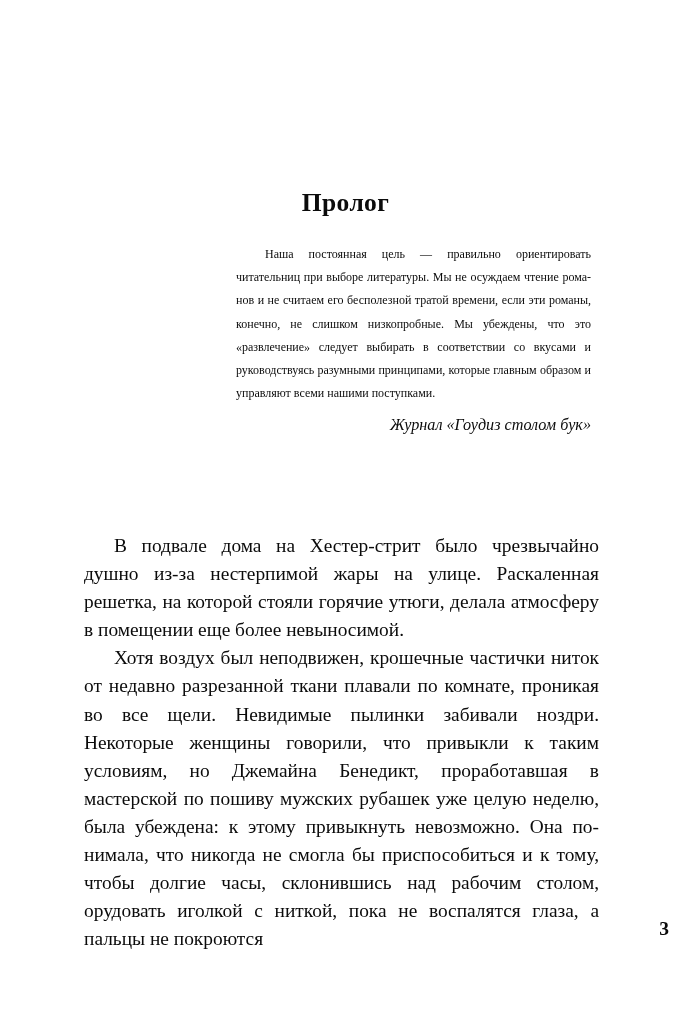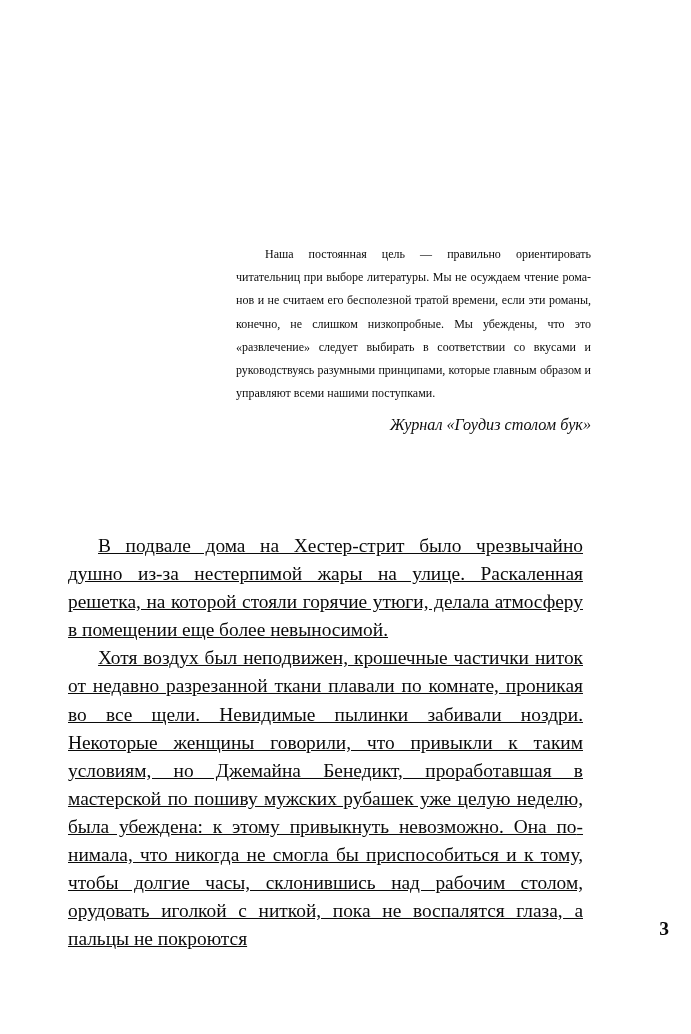--- a/index.html
+++ b/index.html
@@ -54,24 +54,23 @@
     margin: 9px 0 0 0;
     font-size: 16.2px;
     line-height: 22px;
     font-style: italic;
     text-align: right;
   }
 
   
   #body-text {
     position: absolute;
-    left: 68px;
+    left: 84px;
     top: 532px;
     width: 515px;
-    text-decoration: underline;
   }
   #body-text p {
     margin: 0;
     font-size: 19.4px;
     line-height: 28.1px;
     text-align: justify;
     text-indent: 30px;
     hyphens: manual;
   }
 
@@ -83,20 +82,21 @@
     font-size: 19.5px;
     font-weight: bold;
     line-height: 1;
   }
 </style>
 </head>
 <body>
 
 <div id="page">
 
+  <h1 id="chapter-title">Пролог</h1>
 
   <section id="epigraph">
     <p id="epigraph-text">Наша постоянная цель — правильно ориентировать читательниц при выборе литературы. Мы не осуждаем чтение рома­нов и не считаем его бесполезной тратой времени, если эти романы, конечно, не слишком низкопробные. Мы убеждены, что это «развлечение» следует выбирать в соответствии со вкусами и руководству­ясь разумными принципами, которые глав­ным образом и управляют всеми нашими поступками.</p>
     <p id="epigraph-source">Журнал «Гоудиз столом бук»</p>
   </section>
 
   <section id="body-text">
     <p>В подвале дома на Хестер-стрит было чрезвычайно душно из-за нестерпимой жары на улице. Раскален­ная решетка, на которой стояли горячие утюги, делала атмосферу в помещении еще более невыносимой.</p>
     <p>Хотя воздух был неподвижен, крошечные ча­стички ниток от недавно разрезанной ткани пла­вали по комнате, проникая во все щели. Невидимые пылинки забивали ноздри. Некоторые женщины говорили, что привыкли к таким условиям, но Дже­майна Бенедикт, проработавшая в мастерской по пошиву мужских рубашек уже целую неделю, была убеждена: к этому привыкнуть невозможно. Она по­нимала, что никогда не смогла бы приспособиться и к тому, чтобы долгие часы, склонившись над рабо­чим столом, орудовать иголкой с ниткой, пока не воспалятся глаза, а пальцы не покроются</p>
   </section>

